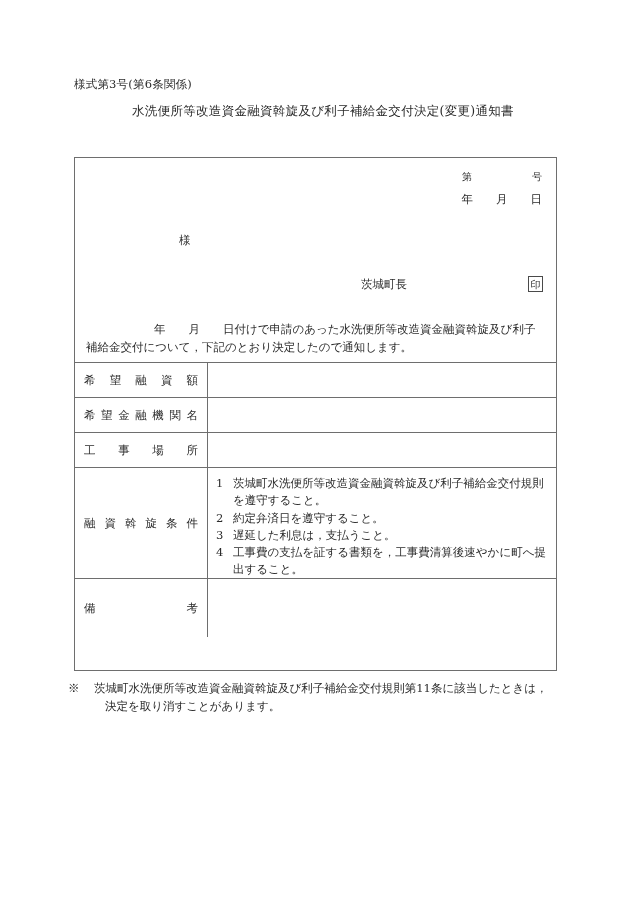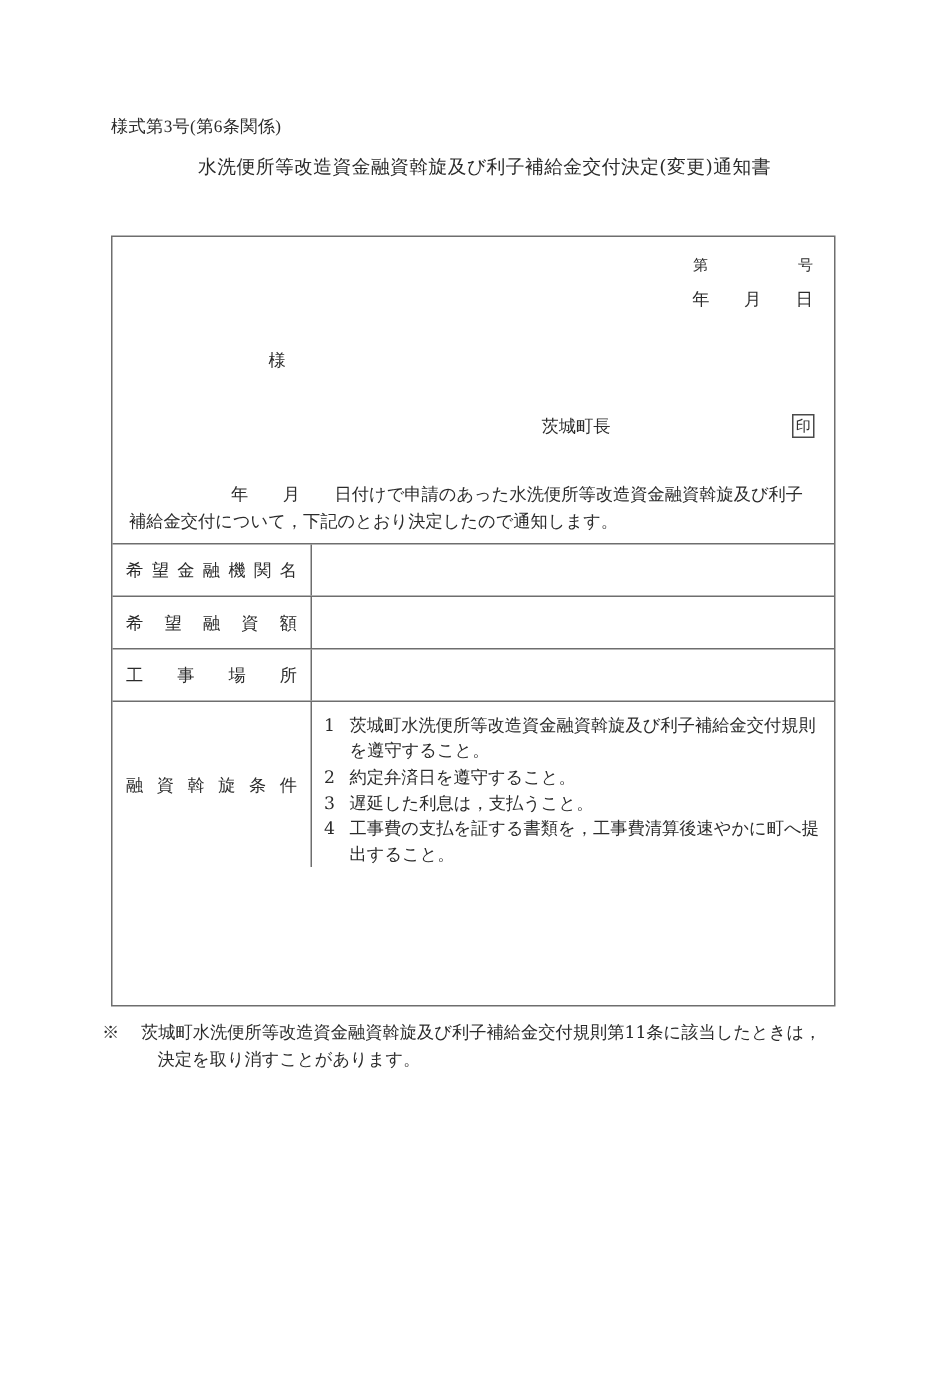--- a/index.html
+++ b/index.html
@@ -24,21 +24,20 @@
   }
 
   
   .form-no {
     position: absolute;
     left: 74px;
     top: 77px;
     font-size: 11.5px;
     letter-spacing: 0.2px;
     white-space: nowrap;
-    font-family: Liberation Serif, serif;
   }
 
   
   .doc-title {
     position: absolute;
     left: 0;
     top: 103px;
     width: 630px;
     text-align: center;
     font-size: 12.5px;
@@ -231,30 +230,30 @@
 
       <div class="issuer">茨城町長</div>
 
       <div class="seal-box">印</div>
 
       <div class="lead-para">年　　月　　日付けで申請のあった水洗便所等改造資金融資斡旋及び利子補給金交付について，下記のとおり決定したので通知します。</div>
     </div>
 
     <div class="rows">
 
+      <div class="row r-amount">
+        <div class="row-label">
+          <span>希望融資額</span>
+        </div>
+        <div class="row-value"></div>
+      </div>
+
       <div class="row r-bank">
         <div class="row-label">
           <span>希望金融機関名</span>
-        </div>
-        <div class="row-value"></div>
-      </div>
-
-      <div class="row r-amount">
-        <div class="row-label">
-          <span>希望融資額</span>
         </div>
         <div class="row-value"></div>
       </div>
 
       <div class="row r-place">
         <div class="row-label">
           <span>工事場所</span>
         </div>
       </div>
 
@@ -278,20 +277,26 @@
               <span>遅延した利息は，支払うこと。</span>
             </li>
             <li>
               <span class="num">4</span>
               <span>工事費の支払を証する書類を，工事費清算後速やかに町へ提出すること。</span>
             </li>
           </ul>
         </div>
       </div>
 
+      <div class="row r-remarks">
+        <div class="row-label">
+          <span>備考</span>
+        </div>
+        <div class="row-value"></div>
+      </div>
 
     </div>
   </div>
 
   <div class="footnote">
     <span class="fn-mark">※</span>
     <span class="fn-body">
       <span>茨城町水洗便所等改造資金融資斡旋及び利子補給金交付規則第11条に該当したときは，</span>
       <span class="l2">決定を取り消すことがあります。</span>
     </span>

